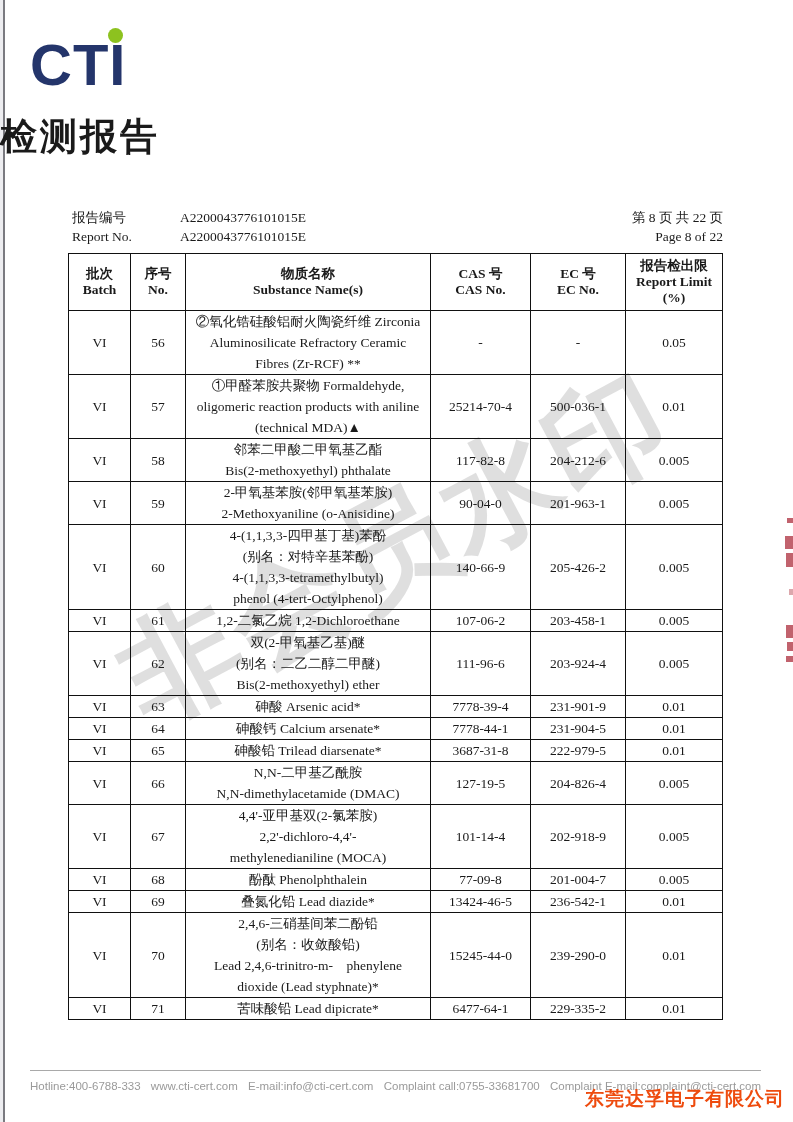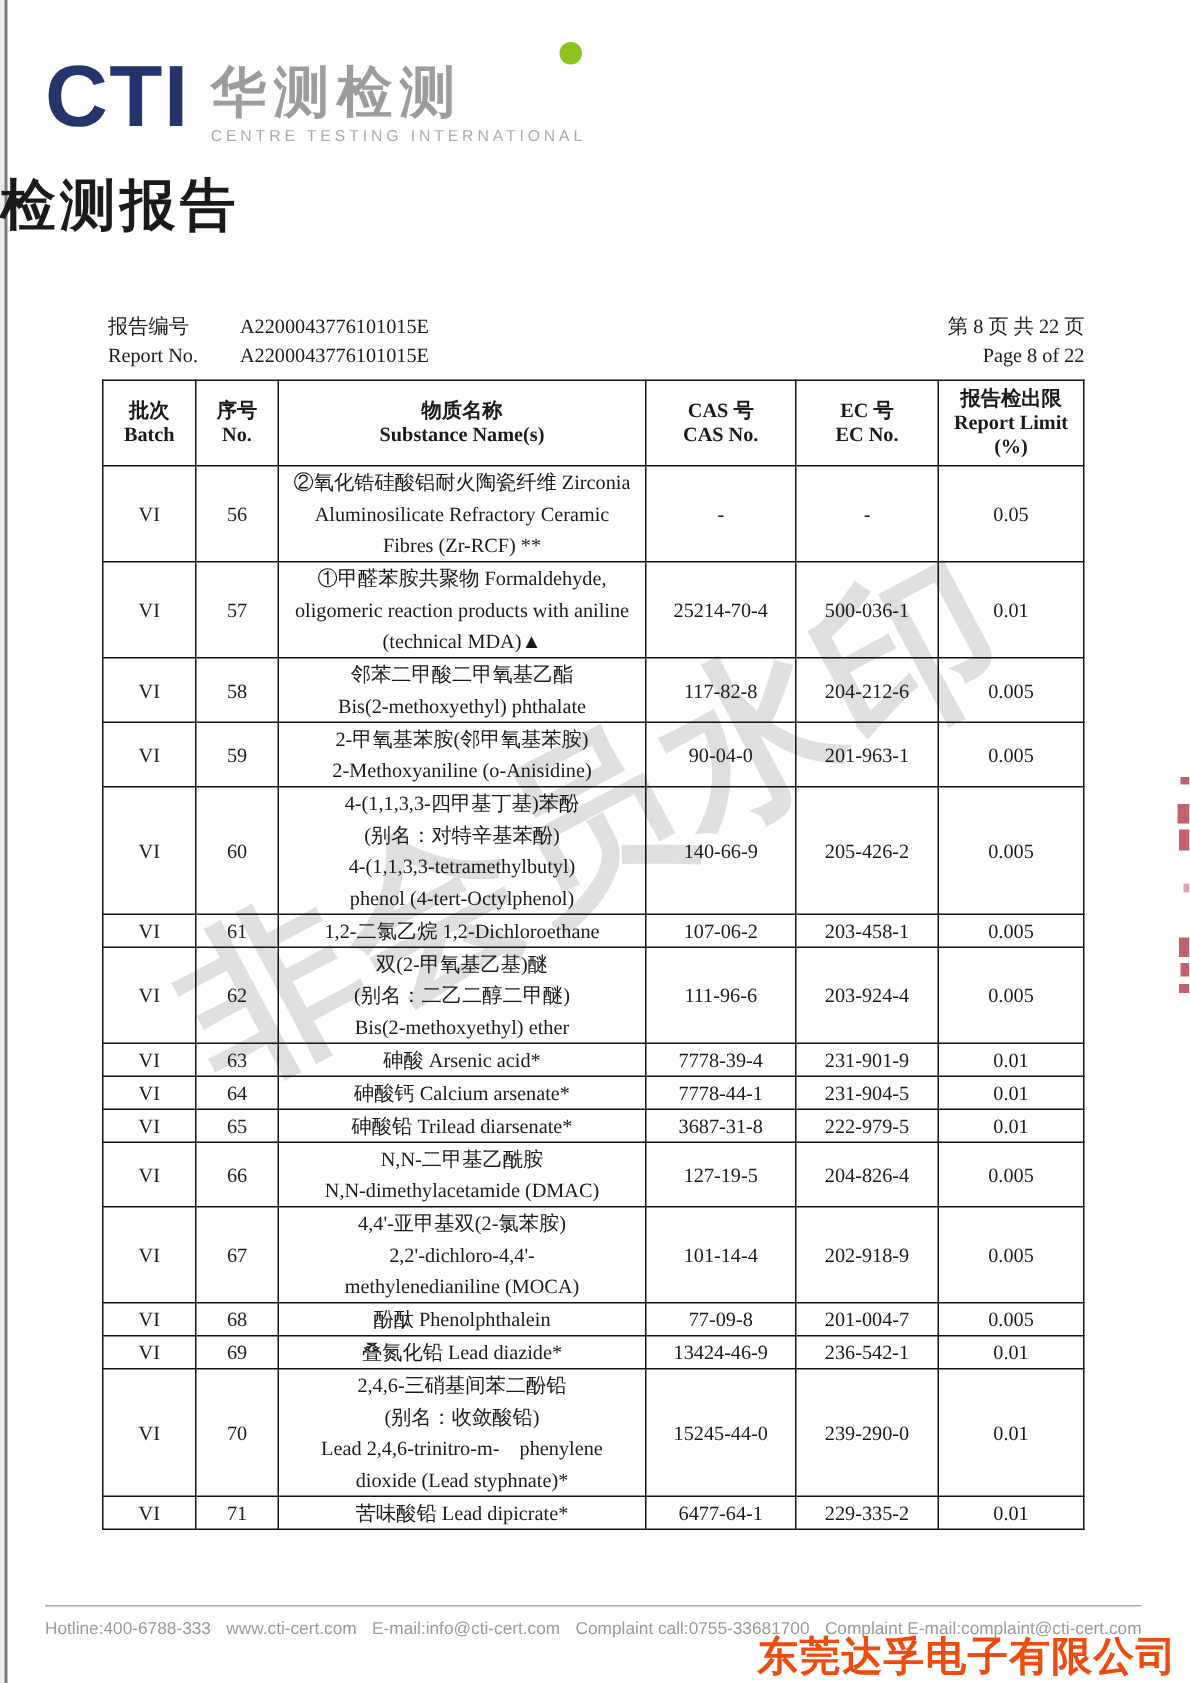--- a/index.html
+++ b/index.html
@@ -43,21 +43,21 @@
     color: #ababab; font-size: 10.5px; letter-spacing: 2.6px; margin-top: 3px;
   }
   
   .title-cn { position: absolute; top: 112px; left: 0; right: 0; 
     font-size: 37px; font-weight: bold; letter-spacing: 3px; }
   .title-en { position: absolute; top: 158px; left: 0; right: 0; text-align: center;
     font-size: 31px; font-weight: bold; }
   
   .report-info { position: absolute; top: 208px; left: 72px; right: 70px;
     display: flex; justify-content: space-between; font-size: 13.5px; line-height: 19px; }
-  .ri-left { display: flex; }
+  .ri-left { display: flex; gap: 20px; }
   .ri-labels { margin-right: 28px; }
   .ri-right { text-align: right; }
   
   table.report {
     position: absolute; left: 68px; top: 253px;
     border-collapse: collapse; table-layout: fixed; width: 654px;
     z-index: 2;
   }
   table.report th, table.report td {
     border: 1.5px solid #111; text-align: center; vertical-align: middle;
@@ -88,40 +88,36 @@
     border-top: 1px solid #a9a9a9; }
   .footer {
     position: absolute; left: 30px; right: 32px; top: 1080px;
     display: flex; justify-content: space-between;
     font-family: "Liberation Sans", sans-serif; font-size: 11.5px; color: #9a9a9a;
     z-index: 2;
   }
   .company-stamp {
     position: absolute; right: 8px; top: 1086px; z-index: 4;
     font-family: "Liberation Sans", sans-serif;
-    font-size: 27px; font-weight: bold; color: #ee4b0e; letter-spacing: 1px;
+    font-size: 19px; font-weight: bold; color: #ee4b0e; letter-spacing: 1px;
   }
 </style>
 </head>
 <body>
 
 <div class="page">
 
   <div class="edge-shade"></div>
   <div class="edge-line"></div>
 
   <div class="watermark">非会员水印</div>
 
   <div class="logo">
     <div class="logo-cti">CTI</div>
     <div class="logo-dot"></div>
-    <div class="logo-right">
-      <div class="logo-cn">华测检测</div>
-      <div class="logo-en">CENTRE TESTING INTERNATIONAL</div>
-    </div>
   </div>
 
   <div class="title-cn">检测报告</div>
 
   <div class="report-info">
     <div class="ri-left">
       <div class="ri-labels">
         <div>报告编号</div>
         <div>Report No.</div>
       </div>
@@ -318,21 +314,21 @@
           <td>77-09-8</td>
           <td>201-004-7</td>
           <td>0.005</td>
         </tr>
         <tr>
           <td>VI</td>
           <td>69</td>
           <td>
             <div>叠氮化铅 Lead diazide*</div>
           </td>
-          <td>13424-46-9</td>
+          <td>13424-46-5</td>
           <td>236-542-1</td>
           <td>0.01</td>
         </tr>
         <tr>
           <td>VI</td>
           <td>70</td>
           <td>
             <div>2,4,6-三硝基间苯二酚铅</div>
             <div>(别名：收敛酸铅)</div>
             <div>Lead 2,4,6-trinitro-m-　phenylene</div>

